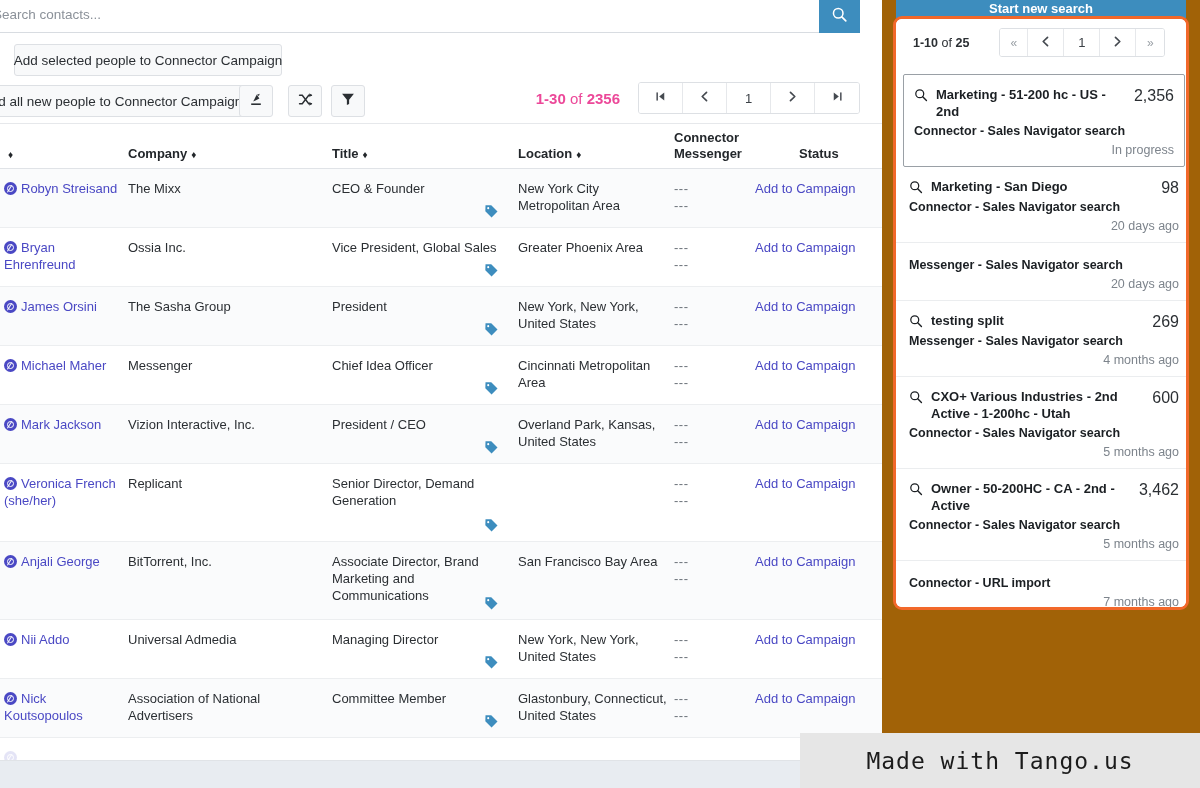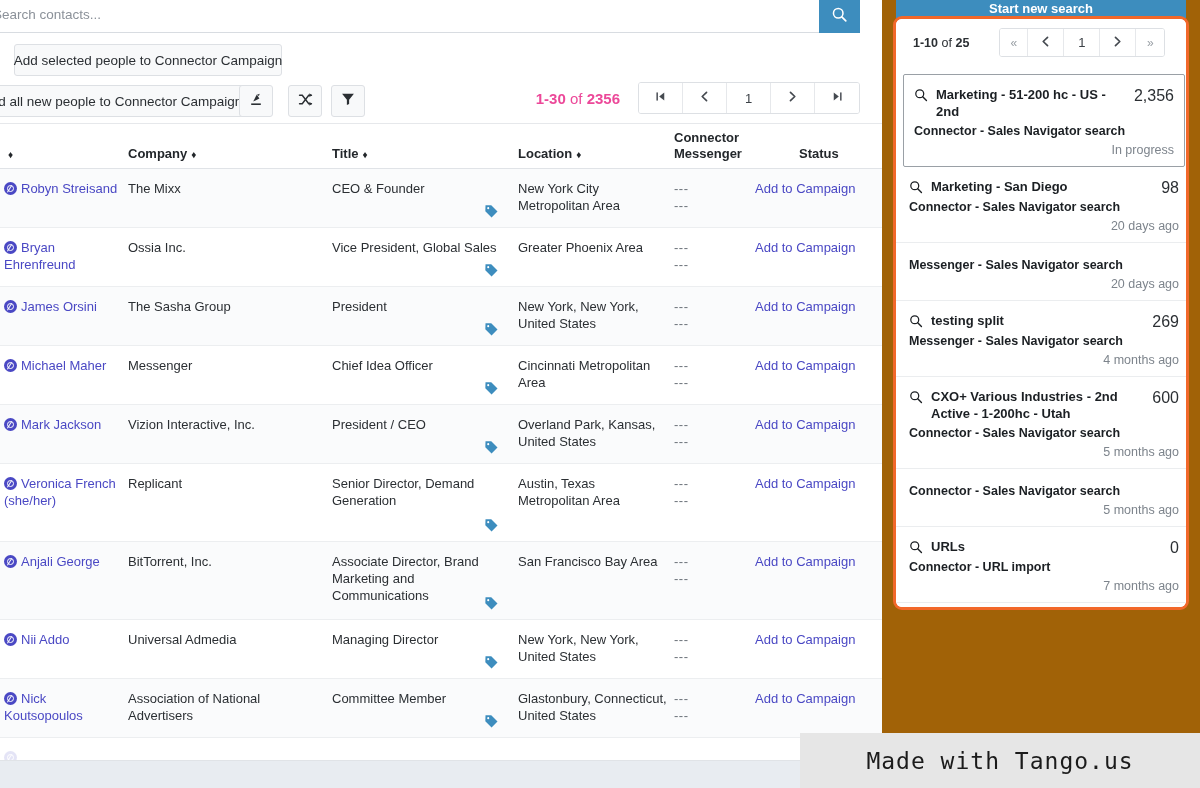--- a/index.html
+++ b/index.html
@@ -468,21 +468,20 @@
           <div class="cell c-status">Add to Campaign</div>
           <span class="cell c-tag tagicon" style="top:35px"><svg width="15" height="15" viewBox="0 0 16 16">
               <path d="M1.6 1.4h6.1l6.7 6.7-6.3 6.3L1.4 7.7z" fill="#3d8dbe"></path>
               <circle cx="4.5" cy="4.4" r="1.1" fill="#fff"></circle>
             </svg></span>
         </div>
         <div class="row" style="height: 78px;">
           <div class="cell c-name"><span class="avatar-ico"></span><span class="nm">Veronica French (she/her)</span></div>
           <div class="cell c-company">Replicant</div>
           <div class="cell c-title">Senior Director, Demand Generation</div>
-          <div class="cell c-loc">Austin, Texas Metropolitan Area</div>
           <div class="cell c-cm1">---</div>
           <div class="cell c-cm2">---</div>
           <div class="cell c-status">Add to Campaign</div>
           <span class="cell c-tag tagicon" style="top:54px"><svg width="15" height="15" viewBox="0 0 16 16">
               <path d="M1.6 1.4h6.1l6.7 6.7-6.3 6.3L1.4 7.7z" fill="#3d8dbe"></path>
               <circle cx="4.5" cy="4.4" r="1.1" fill="#fff"></circle>
             </svg></span>
         </div>
         <div class="row alt" style="height: 78px;">
           <div class="cell c-name"><span class="avatar-ico"></span><span class="nm">Anjali George</span></div>
@@ -611,32 +610,32 @@
                     <circle cx="7.4" cy="7.4" r="5.1" fill="none" stroke="#1b1f23" stroke-width="1.6"></circle>
                     <line x1="11.2" y1="11.2" x2="16" y2="16" stroke="#1b1f23" stroke-width="1.8" stroke-linecap="round"></line>
                   </svg></span>
                 <span class="si-title">CXO+ Various Industries - 2nd Active - 1-200hc - Utah</span>
                 <span class="si-count">600</span>
               </div>
               <div class="si-sub">Connector - Sales Navigator search</div>
               <div class="si-meta">5 months ago</div>
             </div>
             <div class="search-item">
-              <div class="si-sub">Connector - Sales Navigator search</div>
-              <div class="si-meta">5 months ago</div>
-            </div>
-            <div class="search-item">
               <div class="si-top">
                 <span class="si-mag"><svg width="14" height="14" viewBox="0 0 18 18">
                     <circle cx="7.4" cy="7.4" r="5.1" fill="none" stroke="#1b1f23" stroke-width="1.6"></circle>
                     <line x1="11.2" y1="11.2" x2="16" y2="16" stroke="#1b1f23" stroke-width="1.8" stroke-linecap="round"></line>
                   </svg></span>
-                <span class="si-title">URLs</span>
-                <span class="si-count">0</span>
+                <span class="si-title">Owner - 50-200HC - CA - 2nd - Active</span>
+                <span class="si-count">3,462</span>
               </div>
+              <div class="si-sub">Connector - Sales Navigator search</div>
+              <div class="si-meta">5 months ago</div>
+            </div>
+            <div class="search-item">
               <div class="si-sub">Connector - URL import</div>
               <div class="si-meta">7 months ago</div>
             </div>
           </div>
       </div>
     </div>
   </div>
 
   <div id="tango">Made with Tango.us</div>
 </div>

